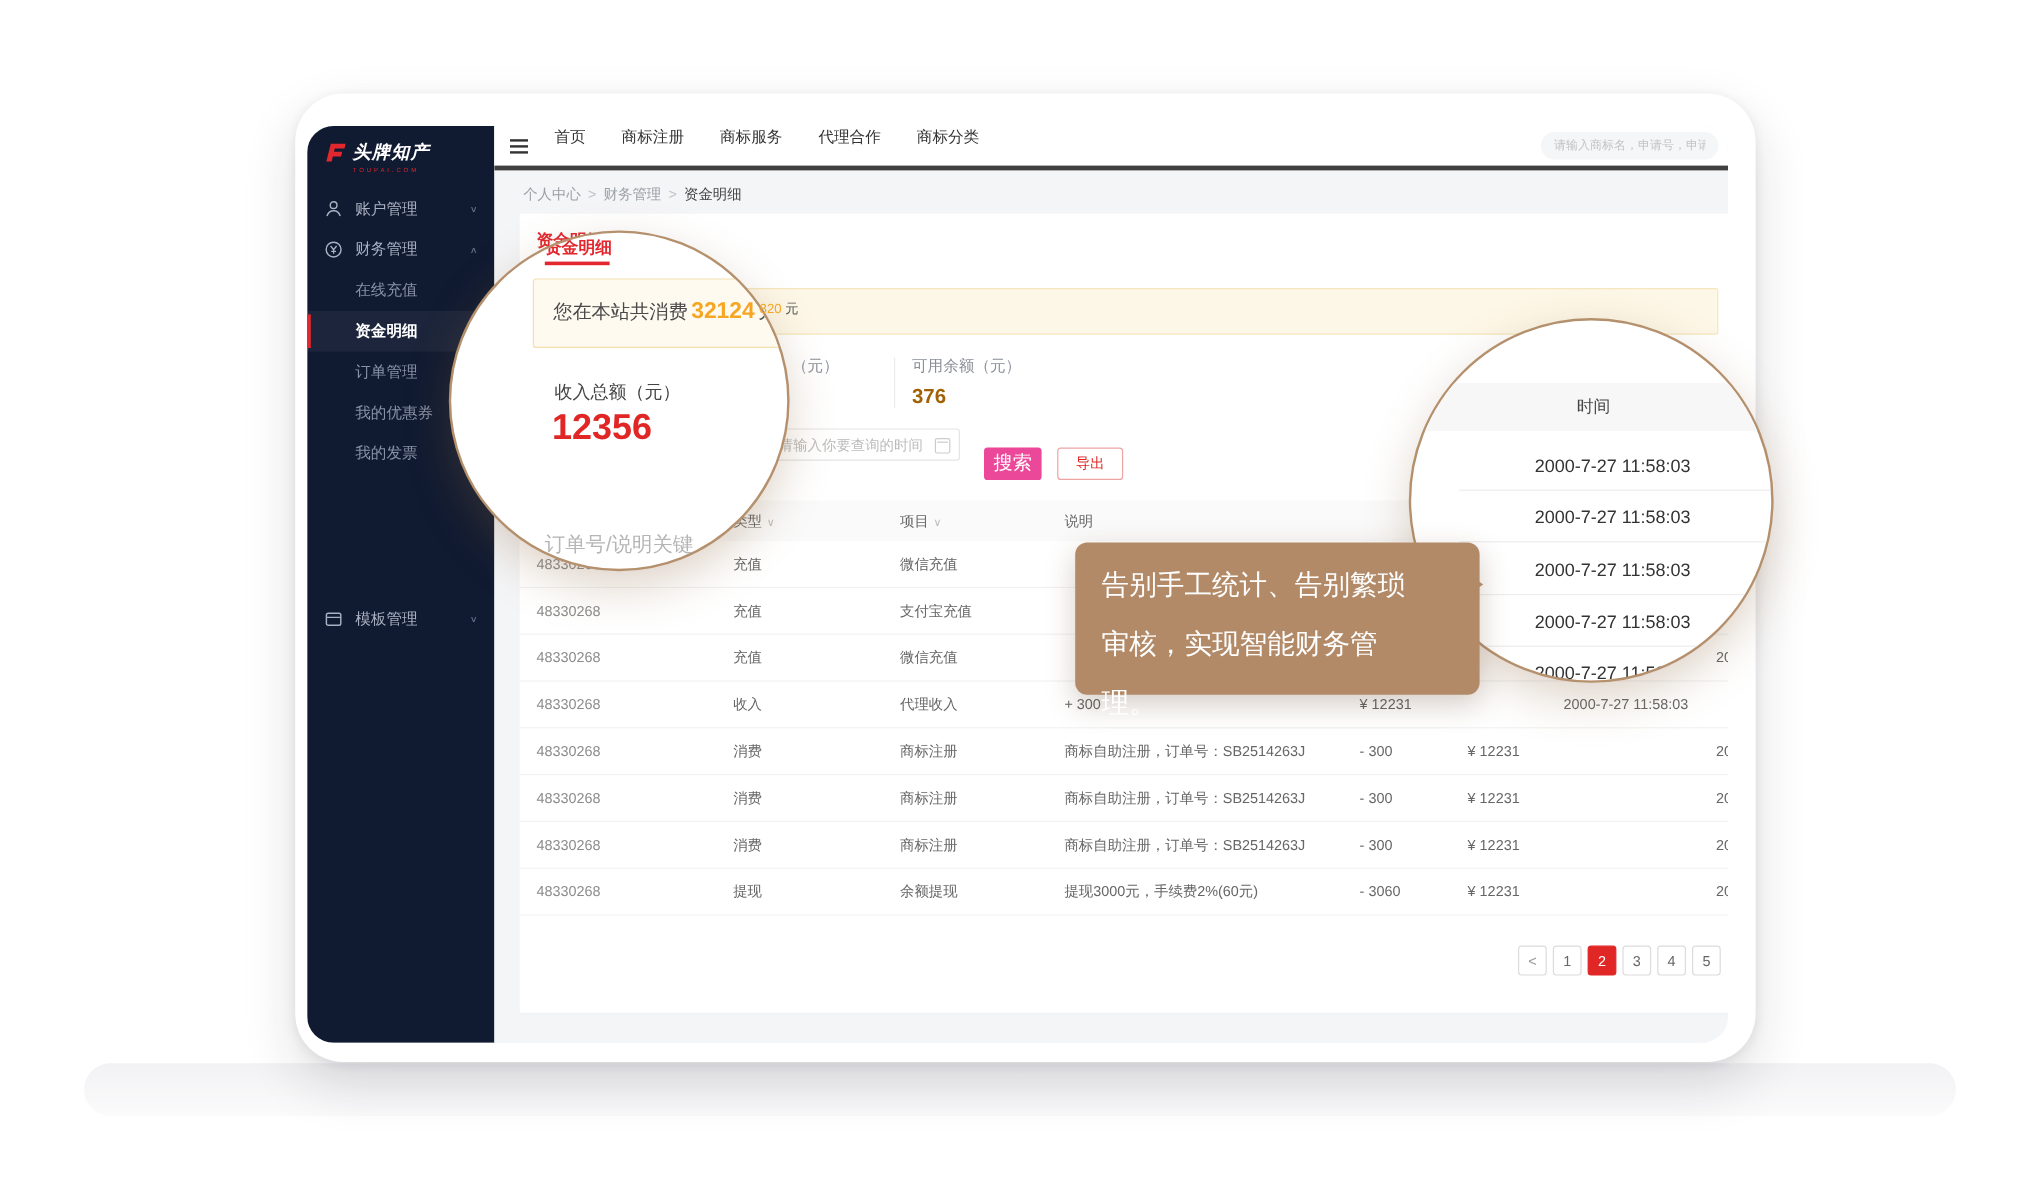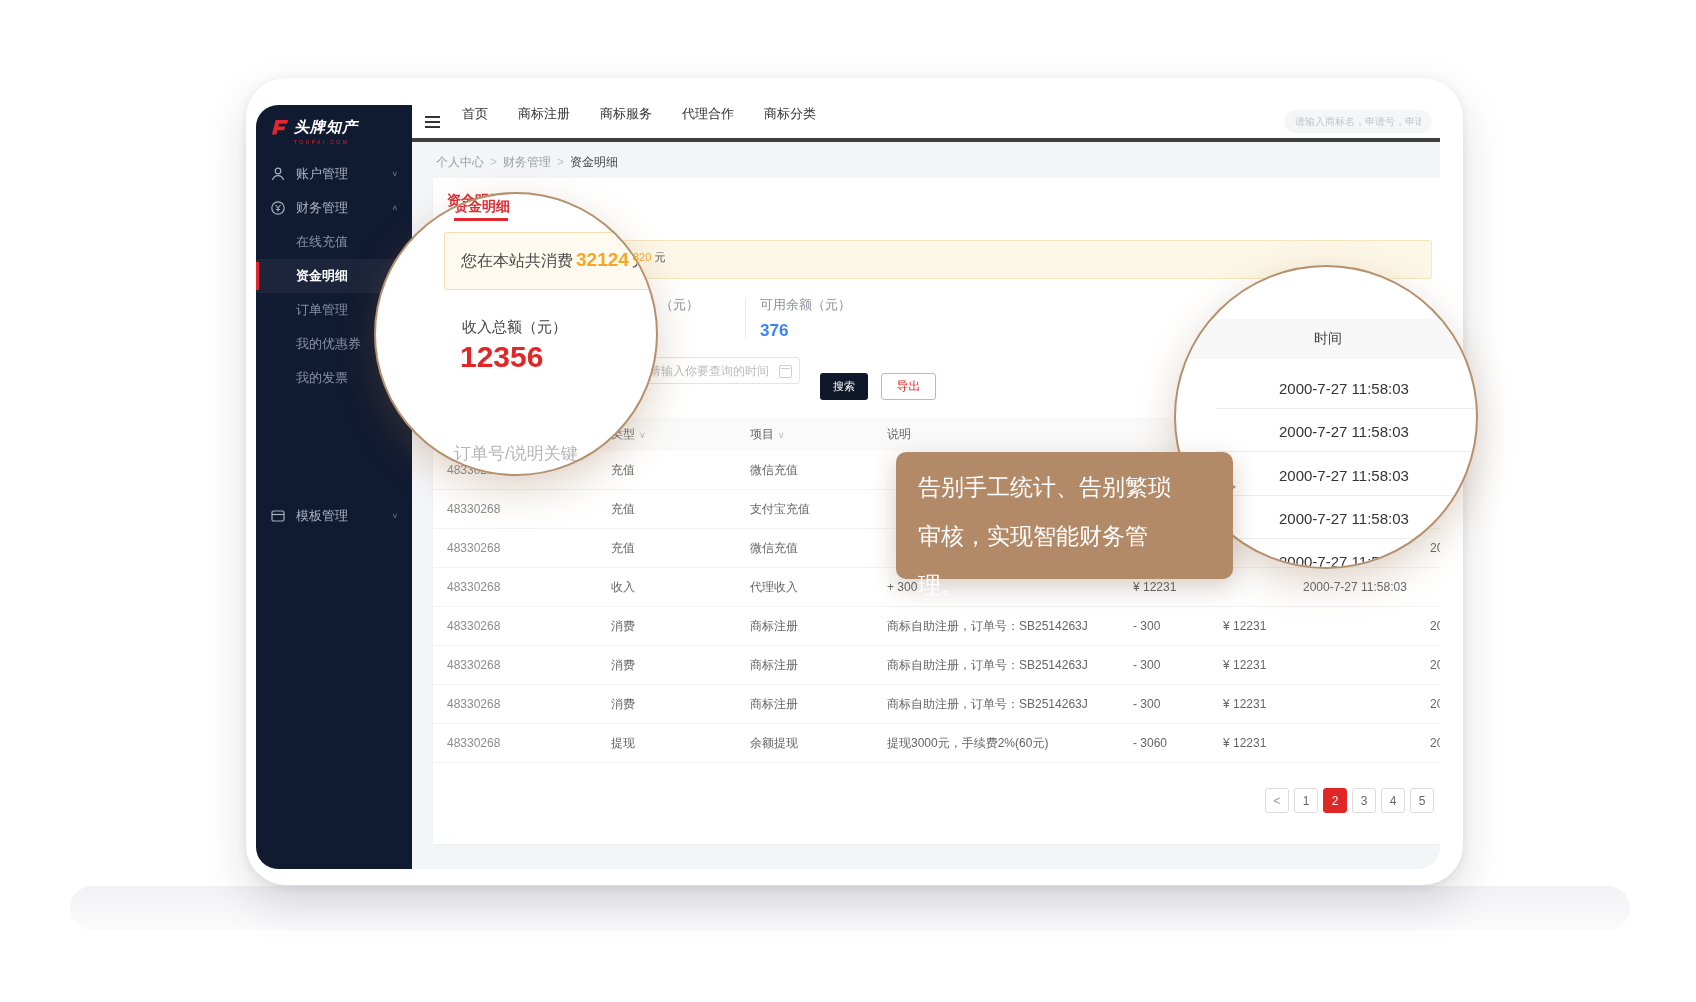--- a/index.html
+++ b/index.html
@@ -48,32 +48,32 @@
   .bc-sep{color:#c0c4ca;}
 
   
   .card{position:absolute;left:21px;top:73px;width:1007px;height:666px;background:#fff;overflow:hidden;
         box-shadow:0 1px 3px rgba(0,0,0,.03);}
   .tab{position:absolute;left:14px;top:14px;font-size:14px;color:#e2282e;font-weight:bold;
        padding-bottom:7px;border-bottom:2px solid #e2282e;}
   .banner{position:absolute;left:8px;top:62px;width:991px;height:39px;background:#fdf7e7;
           border:1px solid #f6e6bb;box-sizing:border-box;border-radius:2px;}
   .stat-label{font-size:13px;color:#8a8f99;}
-  .stat-value{font-size:17px;color:#3b82f6;font-weight:bold;margin-top:7px;}
+  .stat-value{font-size:17px;color:#a16207;font-weight:bold;margin-top:7px;}
   .stat{position:absolute;top:118px;}
   .vdiv{position:absolute;top:120px;height:42px;width:1px;background:#ececec;}
   .inp{position:absolute;height:27px;border:1px solid #e4e4e4;border-radius:3px;background:#fff;font-size:12px;
        color:#999;padding:0 8px;box-sizing:border-box;outline:none;}
   .inp::placeholder{color:#bbb;}
   .time-wrap{position:absolute;left:207px;top:179px;width:160px;height:31px;}
   .time-wrap .inp{left:0;top:0;width:160px;padding-right:24px;}
   .cal{position:absolute;right:8px;top:8px;width:11px;height:11px;border:1px solid #ccc;border-radius:2px;}
   .cal::before{content:"";position:absolute;left:1px;right:1px;top:2px;height:1px;background:#ccc;}
-  .btn-search{position:absolute;left:387px;top:195px;width:48px;height:27px;background:#0f172a;color:#fff;
-              font-size:11px;border:none;border-radius:3px;cursor:pointer;}
+  .btn-search{position:absolute;left:387px;top:195px;width:48px;height:27px;background:#ec4899;color:#fff;
+              font-size:16px;border:none;border-radius:3px;cursor:pointer;}
   .btn-export{position:absolute;left:448px;top:195px;width:55px;height:27px;background:#fff;color:#e12626;
               font-size:12px;border:1px solid #efa4a4;border-radius:3px;cursor:pointer;}
   .tgrid{display:grid;grid-template-columns:164px 139px 137px 246px 90px 127px 210px;align-items:center;
          padding-left:14px;font-size:12px;}
   .thead{position:absolute;left:0;top:239px;width:1120px;height:34px;background:#fafafa;color:#666;box-sizing:border-box;}
   .thead .sort{color:#bbb;font-size:9px;margin-left:4px;}
   .tbody{position:absolute;left:0;top:273px;width:1120px;}
   .t-row{height:38px;border-bottom:1px solid #f2f2f2;color:#666;}
   .c-order{color:#8c8c8c;}
   .c-amount,.c-balance{text-align:left;}

